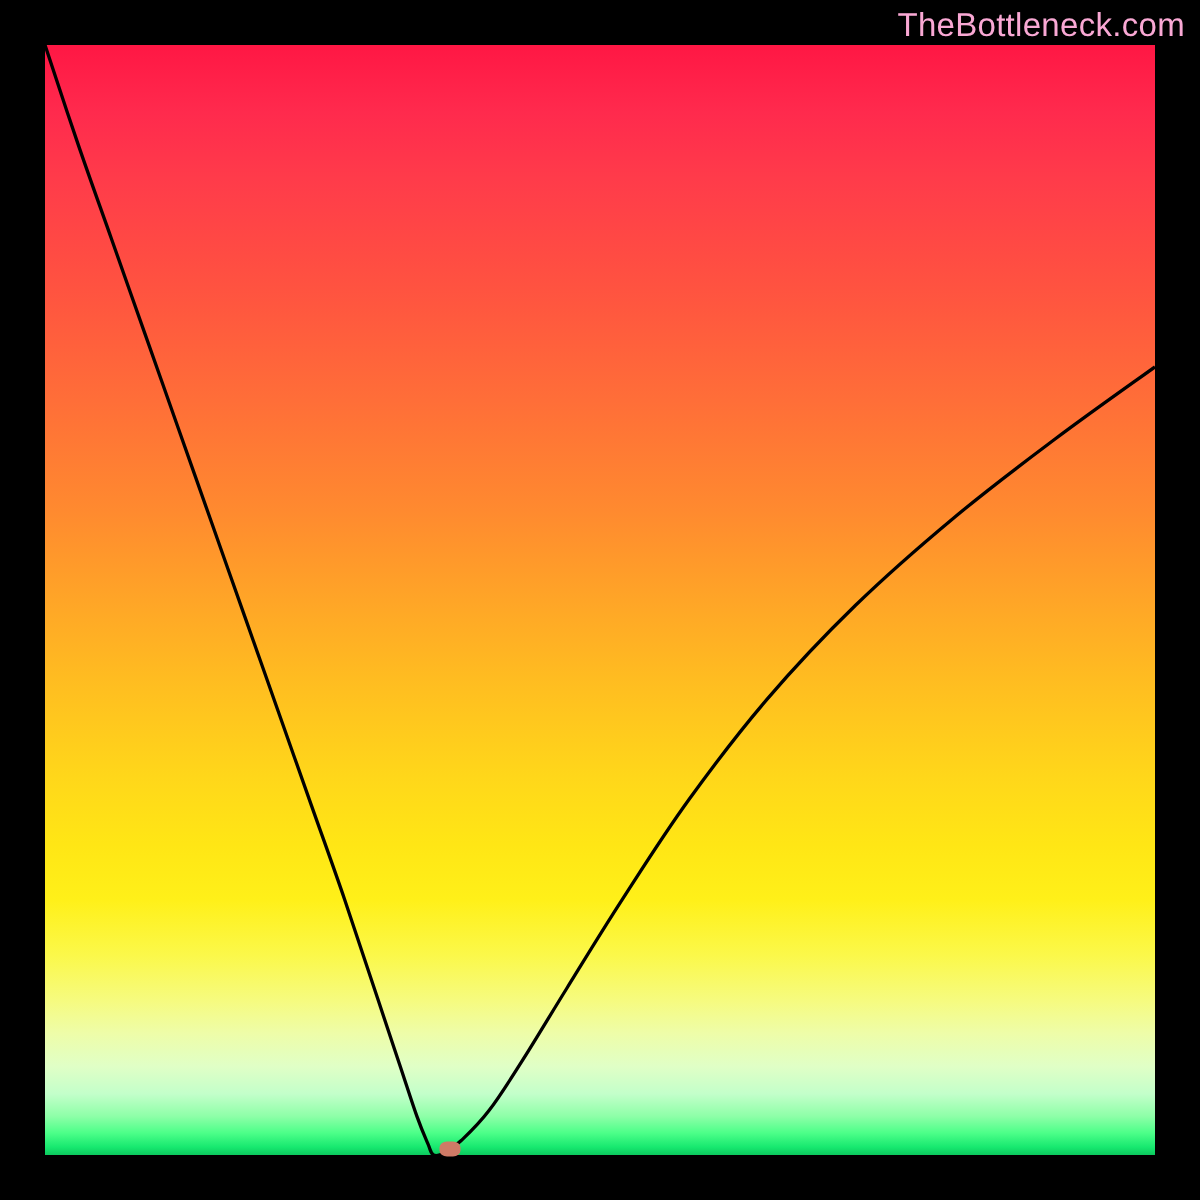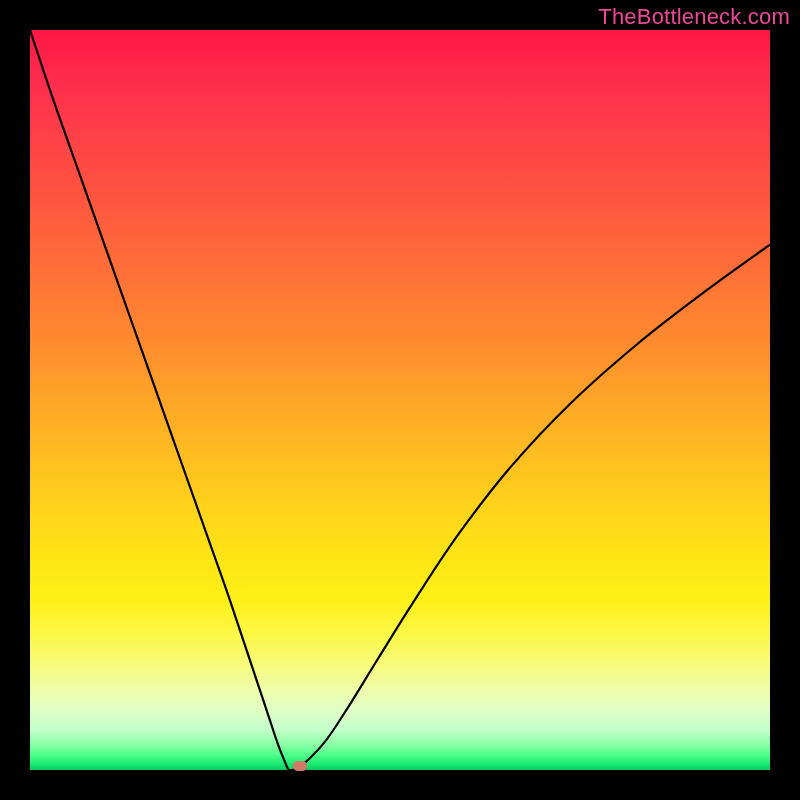--- a/index.html
+++ b/index.html
@@ -9,21 +9,21 @@
     width: 800px;
     height: 800px;
     background: #000;
   }
   .watermark {
     position: absolute;
     top: 4px;
     right: 10px;
     font-family: Arial, Helvetica, sans-serif;
     font-size: 22px;
-    color: #ec4899;
+    color: #f9a8d4;
     font-weight: 500;
     letter-spacing: 0.2px;
     z-index: 5;
   }
   .plot {
     position: absolute;
     left: 30px;
     top: 30px;
     width: 740px;
     height: 740px;

